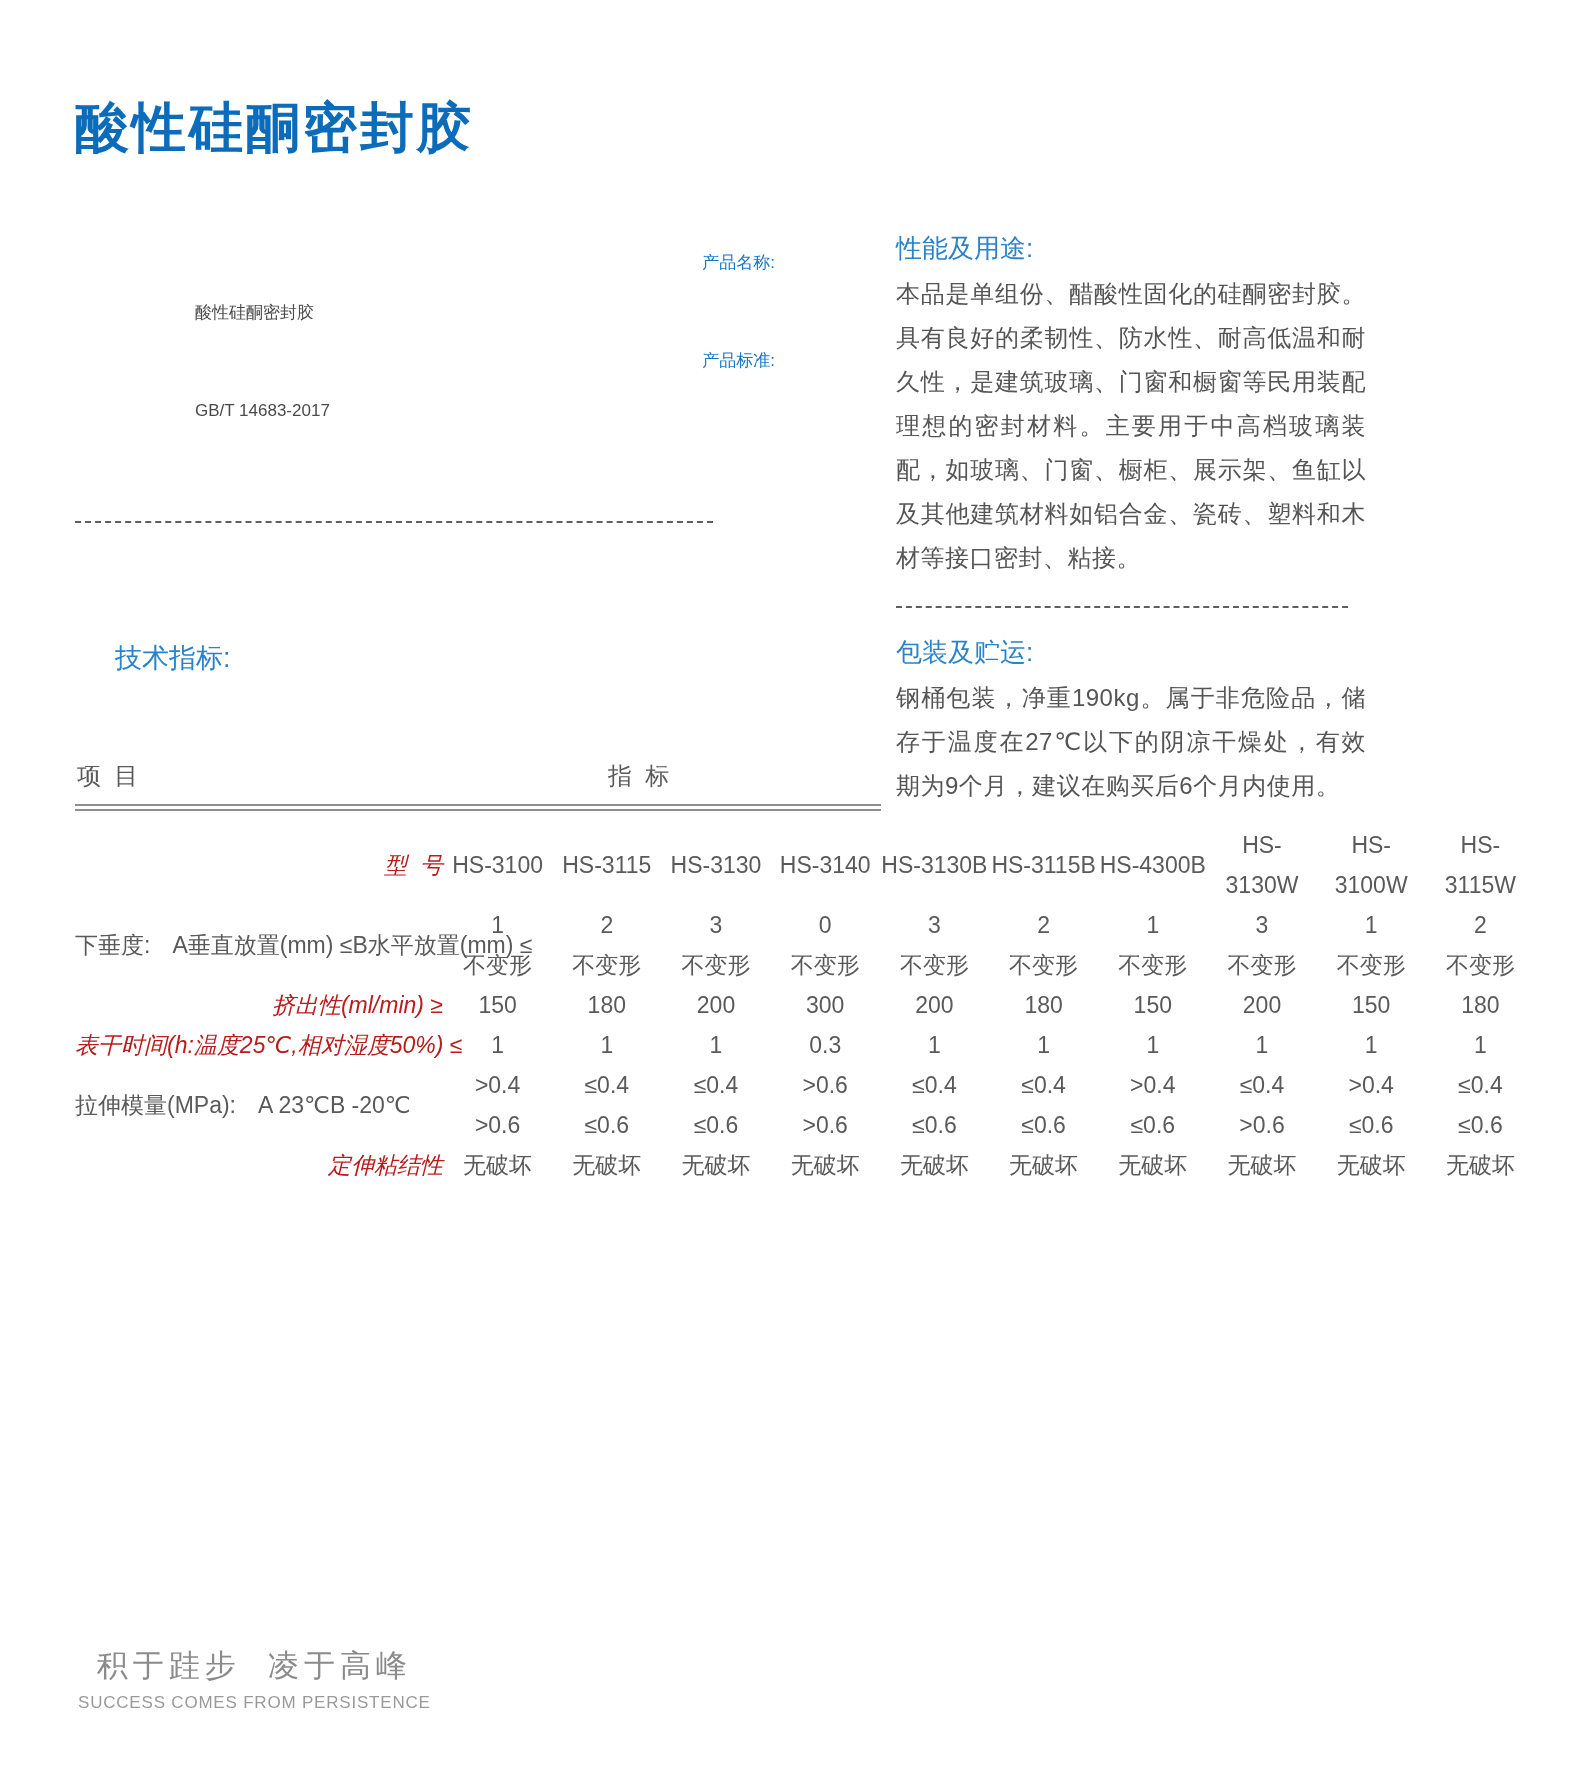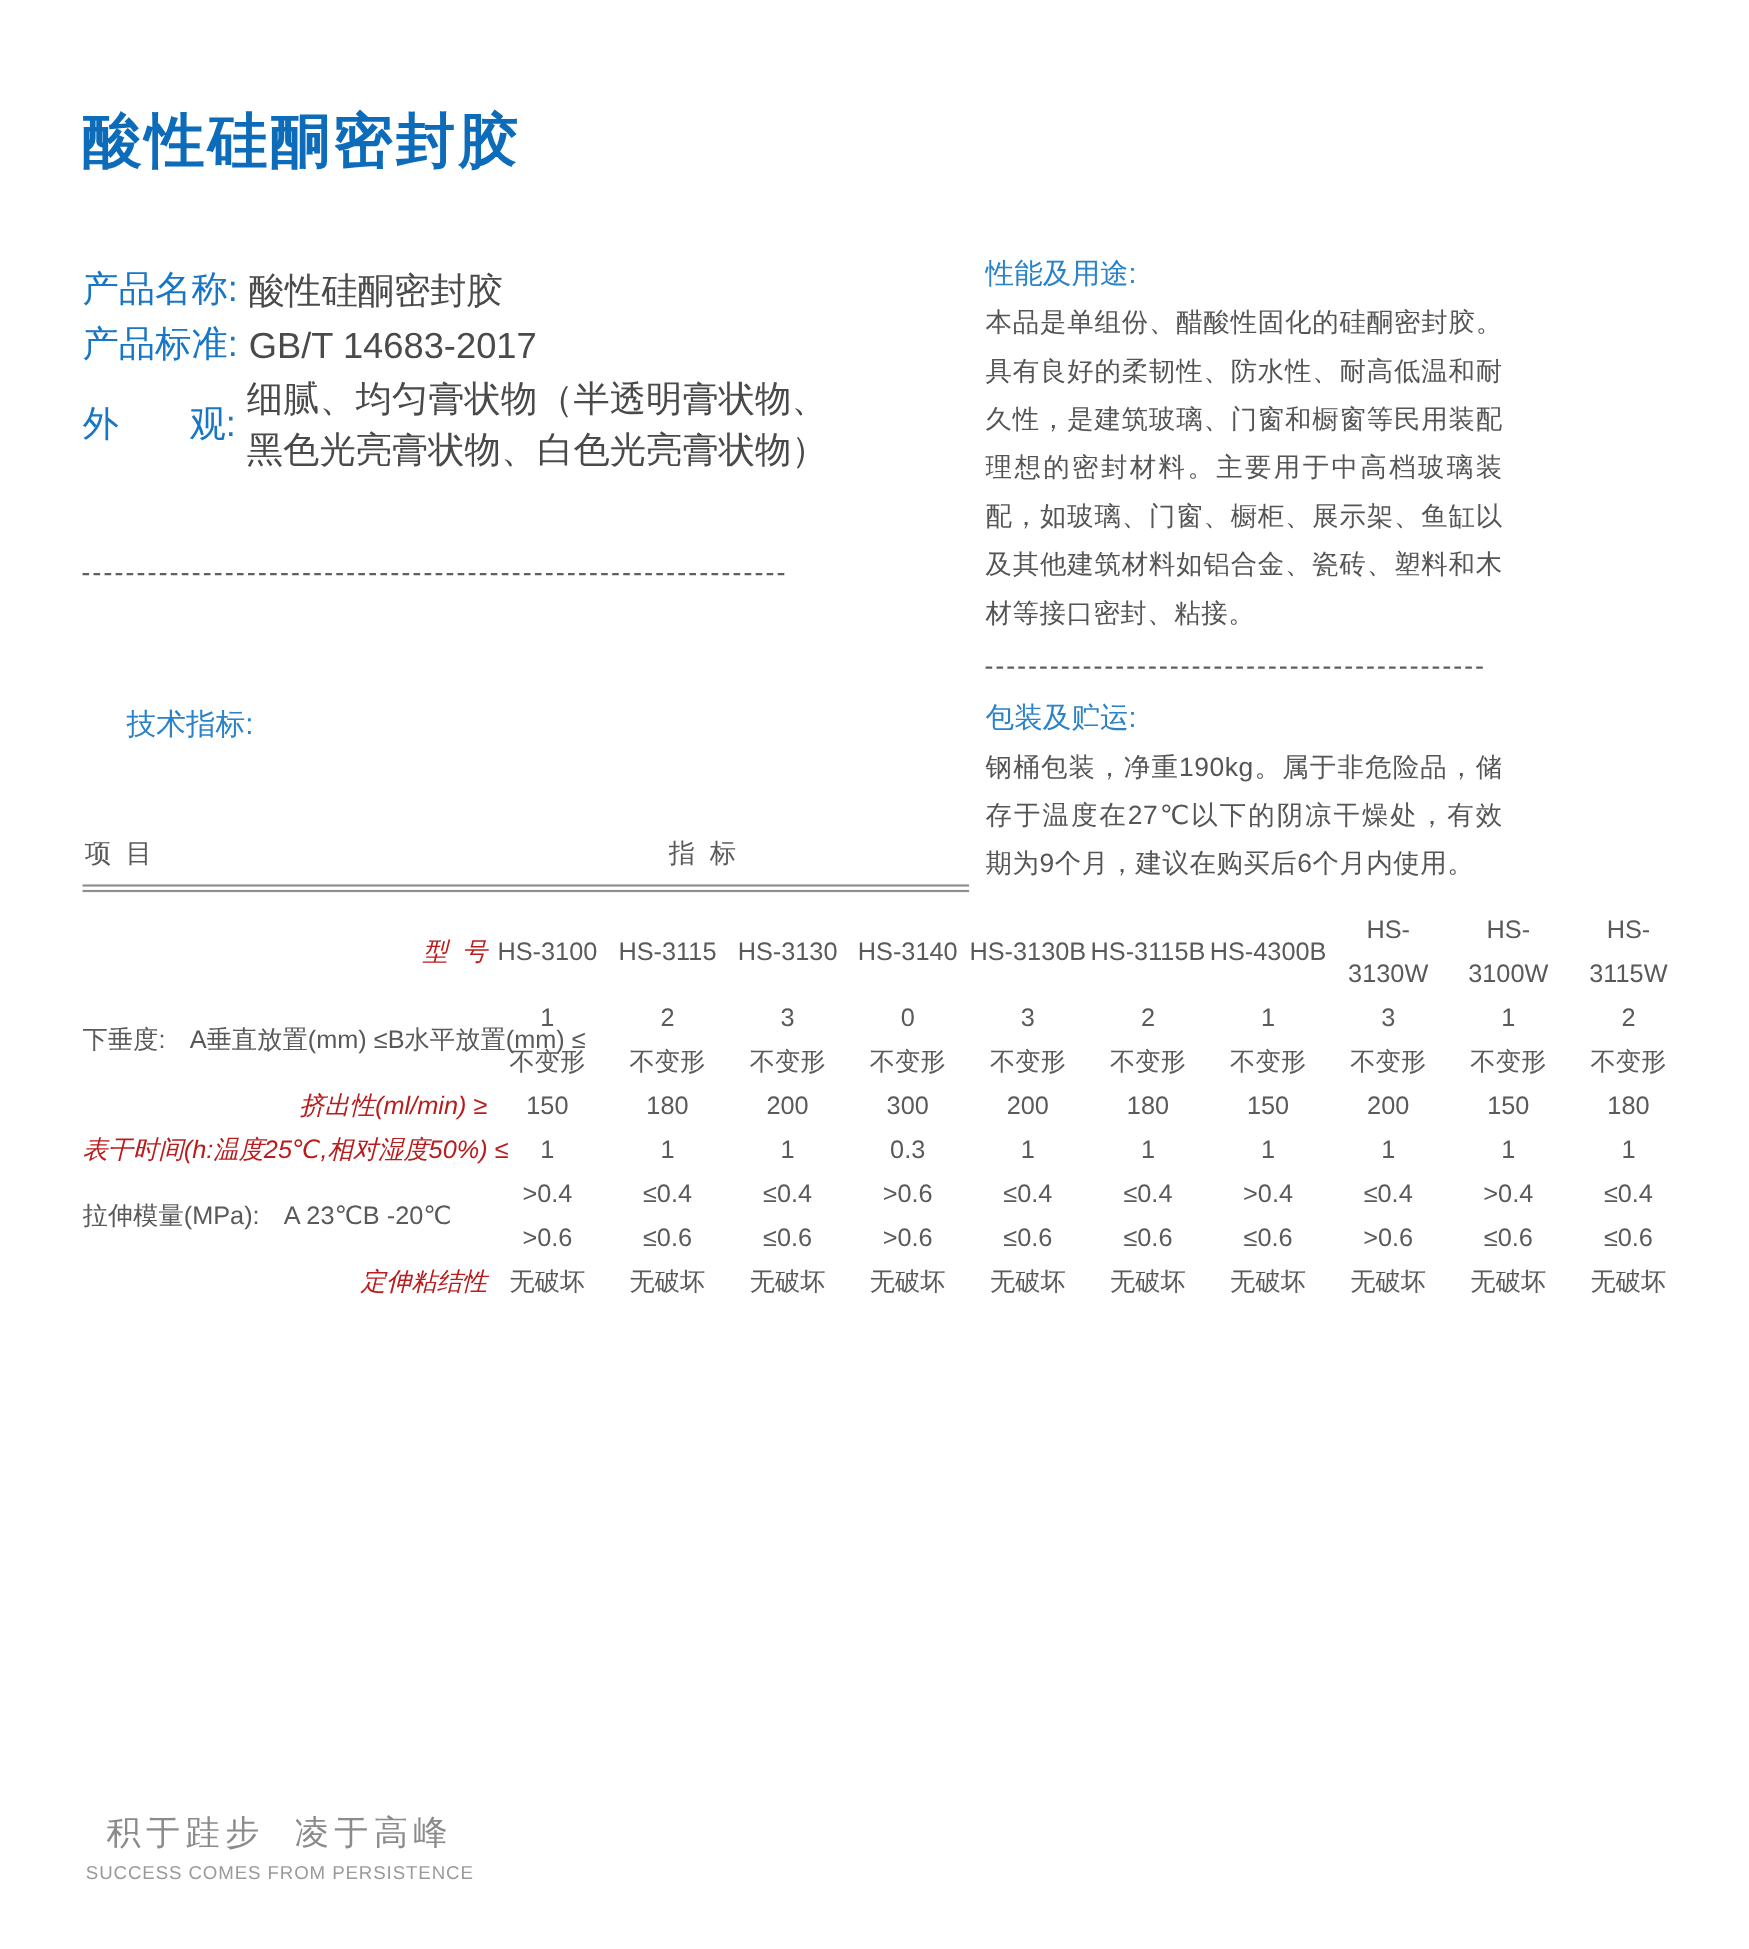--- a/index.html
+++ b/index.html
@@ -8,21 +8,21 @@
   .page {
     position:relative; width:1590px; height:1772px; background:#ffffff;
     overflow:hidden; margin:0 auto;padding-left:15px;
   }
   .main-title {
     position:absolute; left:75px; top:92px;
     font-size:54px; font-weight:800; color:#0c6cba; letter-spacing:3px;
   }
   
   .info-block { position:absolute; left:75px; top:238px; width:700px; }
-  .info-row { display:flex; align-items:center; font-size:33px; line-height:50px; }
+  .info-row { display:flex; align-items:flex-end; font-size:17px; line-height:50px;flex-direction:column; }
   .info-label { color:#1777c6; white-space:pre; flex:0 0 auto; }
   .info-value { color:#4a4a4a; margin-left:10px; width:580px; line-height:46px; padding-top:2px; }
   .divider-left {
     position:absolute; left:75px; top:521px; width:638px; height:0;
     border-top:2px dashed #5f5f5f;
   }
   
   .right-col { position:absolute; left:896px; top:228px; width:470px; }
   .col-heading { font-size:26px; font-weight:400; color:#2a82c8; line-height:40px; }
   .col-body {
@@ -63,24 +63,20 @@
   <h1 class="main-title">酸性硅酮密封胶</h1>
 
   <section class="info-block">
     <div class="info-row">
       <span class="info-label">产品名称:</span>
       <span class="info-value">酸性硅酮密封胶</span>
     </div>
     <div class="info-row">
       <span class="info-label">产品标准:</span>
       <span class="info-value">GB/T 14683-2017</span>
-    </div>
-    <div class="info-row">
-      <span class="info-label">外       观:</span>
-      <span class="info-value">细腻、均匀膏状物（半透明膏状物、黑色光亮膏状物、白色光亮膏状物）</span>
     </div>
   </section>
 
   <div class="divider-left"></div>
 
   <aside class="right-col">
     <h2 class="col-heading">性能及用途:</h2>
     <p class="col-body">本品是单组份、醋酸性固化的硅酮密封胶。具有良好的柔韧性、防水性、耐高低温和耐久性，是建筑玻璃、门窗和橱窗等民用装配理想的密封材料。主要用于中高档玻璃装配，如玻璃、门窗、橱柜、展示架、鱼缸以及其他建筑材料如铝合金、瓷砖、塑料和木材等接口密封、粘接。</p>
     <div class="divider-right"></div>
     <h2 class="col-heading">包装及贮运:</h2>

